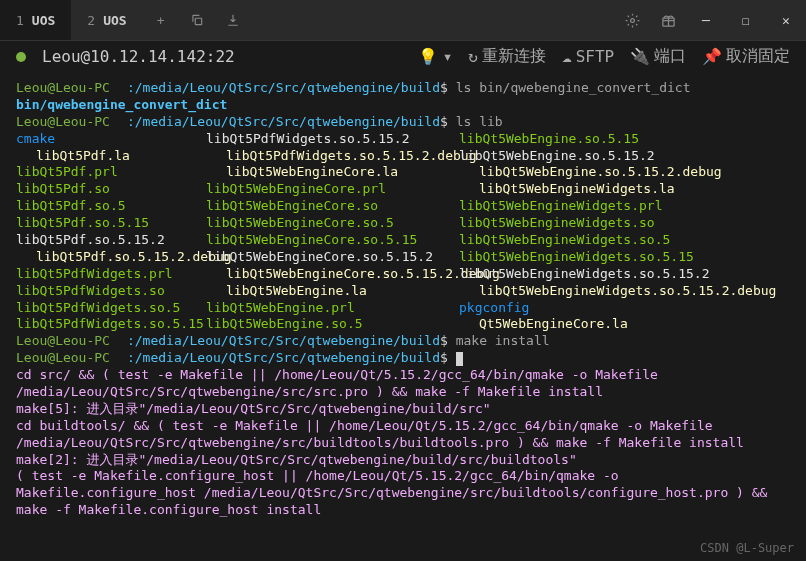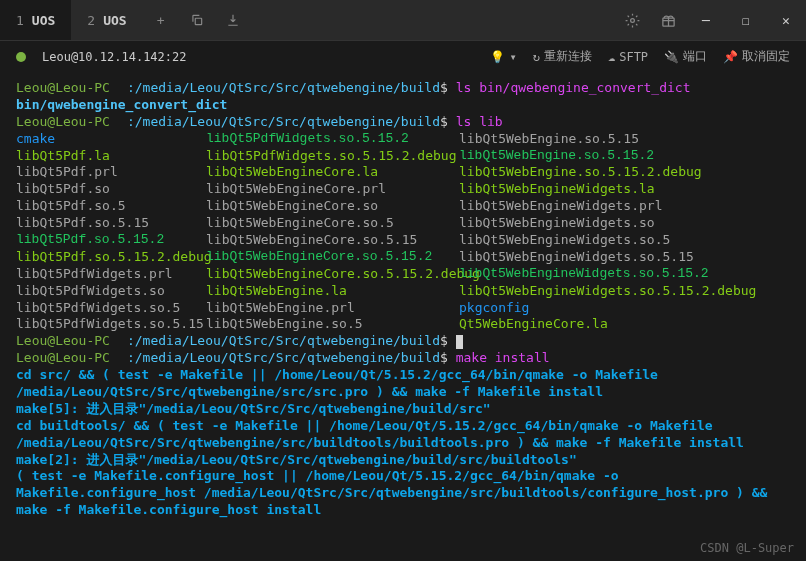--- a/index.html
+++ b/index.html
@@ -5,42 +5,42 @@
   * { margin:0; padding:0; box-sizing:border-box; }
   body { width:806px; height:561px; background:#1a1a1a; font-family:Consolas,monospace; font-size:13px; overflow:hidden; color:#d4d4d4; }
   .titlebar { height:40px; background:#2a2a2a; display:flex; align-items:center; }
   .tab { height:40px; display:flex; align-items:center; padding:0 16px; gap:8px; color:#ccc; }
   .tab.active { background:#1a1a1a; }
   .tab-num { color:#888; }
   .tab-name { font-weight:700; }
   .toolbar-btn { width:36px; height:36px; display:flex; align-items:center; justify-content:center; color:#888; cursor:pointer; }
   .spacer { flex:1; }
   .winbtn { width:40px; height:36px; display:flex; align-items:center; justify-content:center; color:#ccc; cursor:pointer; }
-  .statusbar { height:32px; background:#1a1a1a; display:flex; align-items:center; padding:0 16px; gap:16px; color:#aaa; font-size:12px; border-top:1px solid #333; }
+  .statusbar { height:32px; background:#1a1a1a; display:flex; align-items:center; padding:0 16px; gap:16px; color:#aaa; font-size:16px; border-top:1px solid #333; }
   .status-dot { width:10px; height:10px; border-radius:50%; background:#7cb342; }
   .conn { color:#ccc; font-weight:500; }
   .statusbar .spacer { flex:1; }
   .action { display:flex; align-items:center; gap:4px; cursor:pointer; }
   .bulb { color:#ffc107; }
   .terminal { padding:8px 16px 0 16px; line-height:1.3; font-size:13px; }
   .prompt-user { color:#7cb342; }
   .prompt-path { color:#4fc3f7;margin-left:17px; }
   .prompt-dollar { color:#d4d4d4; }
-  .cmd { color:#d946ef; }
+  .cmd { color:#a3a3a3; }
   .out-cyan { color:#4fc3f7;font-weight:bold; }
   .listing { display:flex; margin-bottom:0; }
   .col { display:flex; flex-direction:column;justify-content:space-between; }
   .col.c1 { width:190px; }
   .col.c2 { width:253px; }
   .col.c3 { }
-  .f-cyan { color:#a3a3a3; }
-  .f-red  { color:#84cc16; }
-  .f-green{ color:#22c55e;font-family:Liberation Mono, monospace; }
+  .f-cyan { color:#84cc16; }
+  .f-red  { color:#fef9c3;margin-left:20px; }
+  .f-green{ color:#e5e5e5; }
   .f-blue { color:#2196f3; }
-  .make-out { color:#0ea5e9;font-weight:bold; }
+  .make-out { color:#f0abfc; }
   .watermark { position:absolute; bottom:6px; right:12px; color:#666; font-size:12px;margin-top:40px; }
   .cursor-block{ display:inline-block; width:7px; height:14px; background:#d4d4d4; vertical-align:middle; }
 </style>
 </head>
 <body>
 
 <div class="titlebar">
   <div class="tab active">
     <span class="tab-num">1</span>
     <span class="tab-name">UOS</span>
@@ -133,22 +133,22 @@
         <span class="f-cyan">libQt5WebEngineWidgets.so</span>
         <span class="f-cyan">libQt5WebEngineWidgets.so.5</span>
         <span class="f-cyan">libQt5WebEngineWidgets.so.5.15</span>
         <span class="f-green">libQt5WebEngineWidgets.so.5.15.2</span>
         <span class="f-red">libQt5WebEngineWidgets.so.5.15.2.debug</span>
         <span class="f-blue">pkgconfig</span>
         <span class="f-red">Qt5WebEngineCore.la</span>
       </div>
   </div>
 
+  <div><span class="prompt-user">Leou@Leou-PC</span><span class="prompt-path">:<span>/media/Leou/QtSrc/Src/qtwebengine/build</span></span><span class="prompt-dollar">$</span> <span class="cmd">make install</span></div>
   <div><span class="prompt-user">Leou@Leou-PC</span><span class="prompt-path">:<span>/media/Leou/QtSrc/Src/qtwebengine/build</span></span><span class="prompt-dollar">$</span> <span class="cursor-block"></span></div>
-  <div><span class="prompt-user">Leou@Leou-PC</span><span class="prompt-path">:<span>/media/Leou/QtSrc/Src/qtwebengine/build</span></span><span class="prompt-dollar">$</span> <span class="cmd">make install</span></div>
   <div class="make-out">cd src/ &amp;&amp; ( test -e Makefile || /home/Leou/Qt/5.15.2/gcc_64/bin/qmake -o Makefile /media/Leou/QtSrc/Src/qtwebengine/src/src.pro ) &amp;&amp; make -f Makefile install</div>
   <div class="make-out">make[5]: 进入目录"/media/Leou/QtSrc/Src/qtwebengine/build/src"</div>
   <div class="make-out">cd buildtools/ &amp;&amp; ( test -e Makefile || /home/Leou/Qt/5.15.2/gcc_64/bin/qmake -o Makefile /media/Leou/QtSrc/Src/qtwebengine/src/buildtools/buildtools.pro ) &amp;&amp; make -f Makefile install</div>
   <div class="make-out">make[2]: 进入目录"/media/Leou/QtSrc/Src/qtwebengine/build/src/buildtools"</div>
   <div class="make-out">( test -e Makefile.configure_host || /home/Leou/Qt/5.15.2/gcc_64/bin/qmake -o Makefile.configure_host /media/Leou/QtSrc/Src/qtwebengine/src/buildtools/configure_host.pro ) &amp;&amp; make -f Makefile.configure_host install</div>
 </div>
 
 <div class="watermark">CSDN @L-Super</div>
 
 </body></html>

